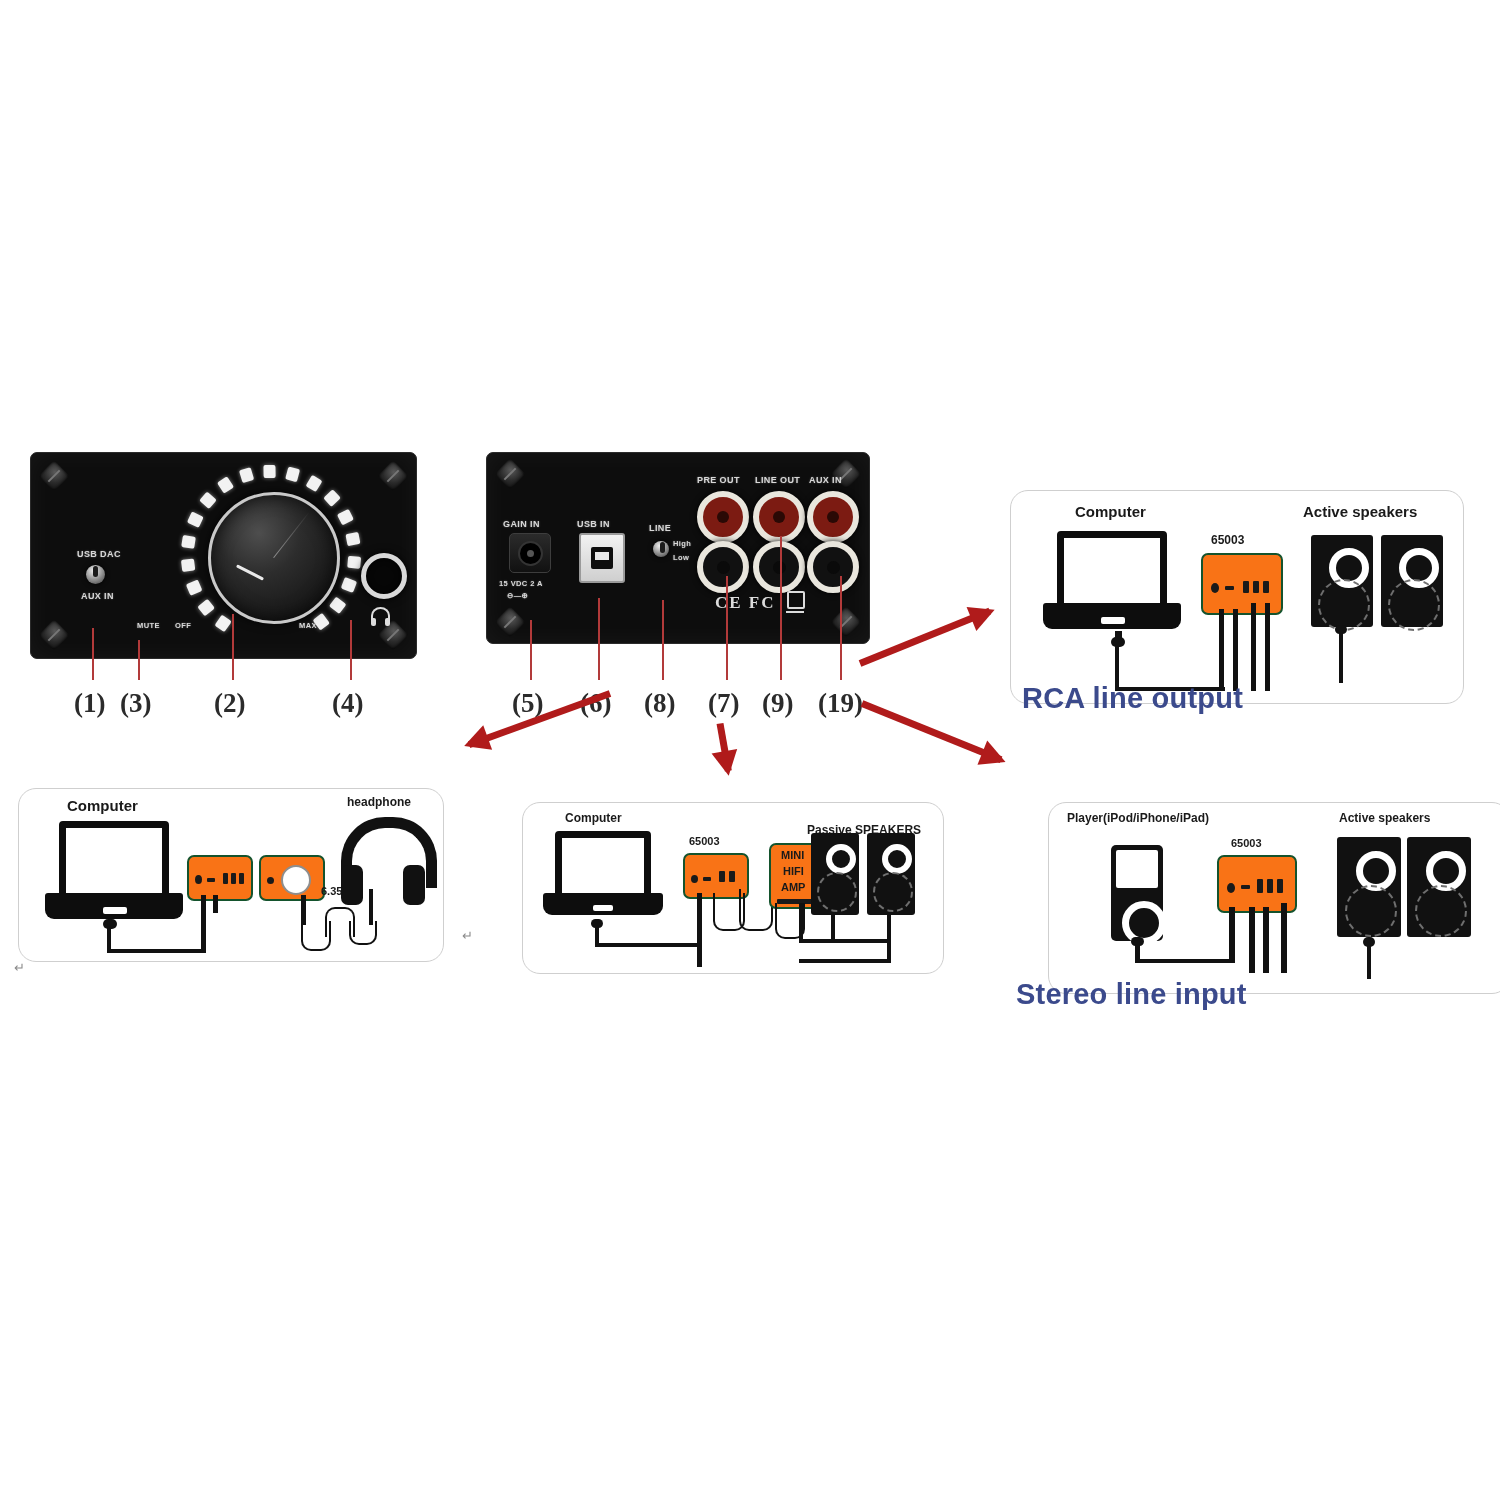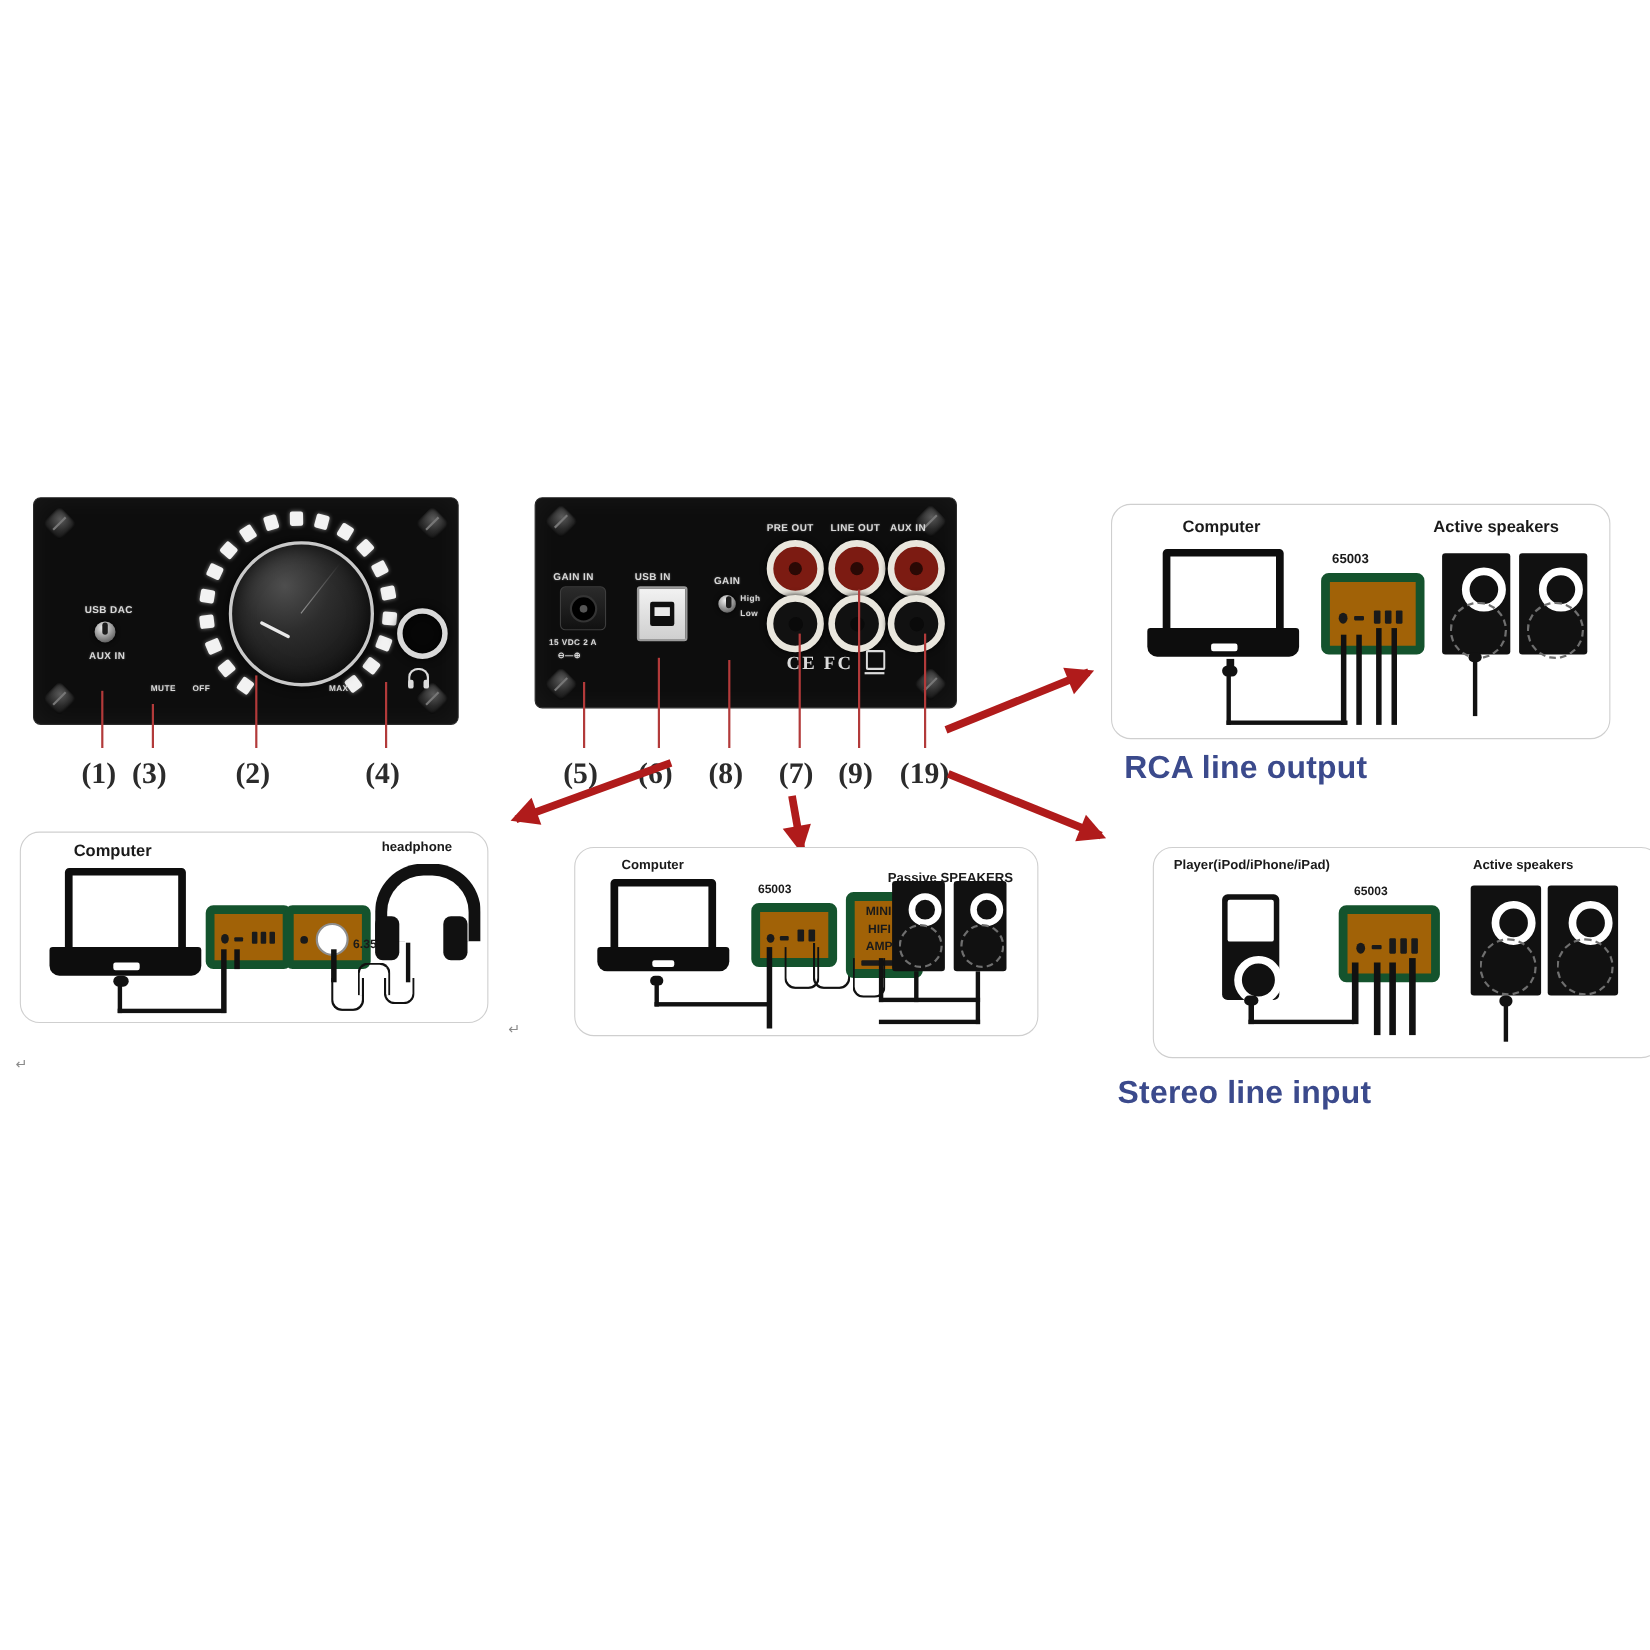--- a/index.html
+++ b/index.html
@@ -149,21 +149,21 @@
     content:"";position:absolute;left:0;top:0;width:14px;height:14px;
     border:2px solid #dcdcdc;border-radius:2px;
     clip-path:polygon(0 0,100% 0,100% 100%,0 100%);
   }
   .binicon:after{
     content:"";position:absolute;left:-1px;bottom:0;width:18px;height:2px;background:#dcdcdc;
   }
 
   
   .diagram{
-    position:absolute;border:1.6px solid #cfcfcf;border-radius:18px;background:#fff;
+    position:absolute;border:1.6px solid #cfcfcf;border-radius:18px;background:#fff;margin-top:32px;
   }
   .dlabel{
     position:absolute;color:#1a1a1a;font-size:15px;font-weight:bold;white-space:nowrap;
     font-family:"Liberation Sans", sans-serif;
   }
   .dlabel.sm{font-size:12px;}
   .dlabel.xs{font-size:11px;}
 
   
   .laptop{position:absolute;}
@@ -174,21 +174,21 @@
   .laptop .base{
     position:absolute;left:0;top:72px;width:138px;height:26px;background:#0d0d0d;
     border-radius:3px 3px 9px 9px;
   }
   .laptop .pad{
     position:absolute;left:58px;top:86px;width:24px;height:7px;background:#fff;border-radius:2px;
   }
 
   
   .dac{
-    position:absolute;border:8px solid #14532d;border-radius:7px;background:#a16207;
+    position:absolute;border:2px solid #14532d;border-radius:7px;background:#f97316;
   }
   .dac .knb{
     position:absolute;border:2px solid #8e8e8e;border-radius:50%;background:#fff;
   }
   .dacport{position:absolute;background:#1a1a1a;border-radius:1px;}
 
   
   .spk{position:absolute;background:#111;border-radius:3px;}
   .spk .tw{
     position:absolute;left:50%;top:14%;width:26px;height:26px;margin-left:-13px;
@@ -355,21 +355,21 @@
         <i></i>
       </div>
     <div class="plabel tiny" style="left:12px;top:126px">15 VDC 2 A</div>
     <div class="plabel tiny" style="left:20px;top:138px">⊖—⊕</div>
 
     <div class="plabel" style="left:90px;top:66px">USB IN</div>
     <div class="usbjack" style="left:92px;top:80px">
         <i></i>
       </div>
 
-    <div class="plabel" style="left:162px;top:70px">GAIN</div>
+    <div class="plabel" style="left:162px;top:70px">LINE</div>
     <div class="toggle" style="left:166px;top:88px;width:16px;height:16px"></div>
     <div class="plabel tiny" style="left:186px;top:86px">High</div>
     <div class="plabel tiny" style="left:186px;top:100px">Low</div>
 
     <div class="plabel" style="left:210px;top:22px">PRE OUT</div>
     <div class="rca red" style="left:210px;top:38px"></div>
     <div class="rca white" style="left:210px;top:88px"></div>
 
     <div class="plabel" style="left:268px;top:22px">LINE OUT</div>
     <div class="rca red" style="left:266px;top:38px"></div>

